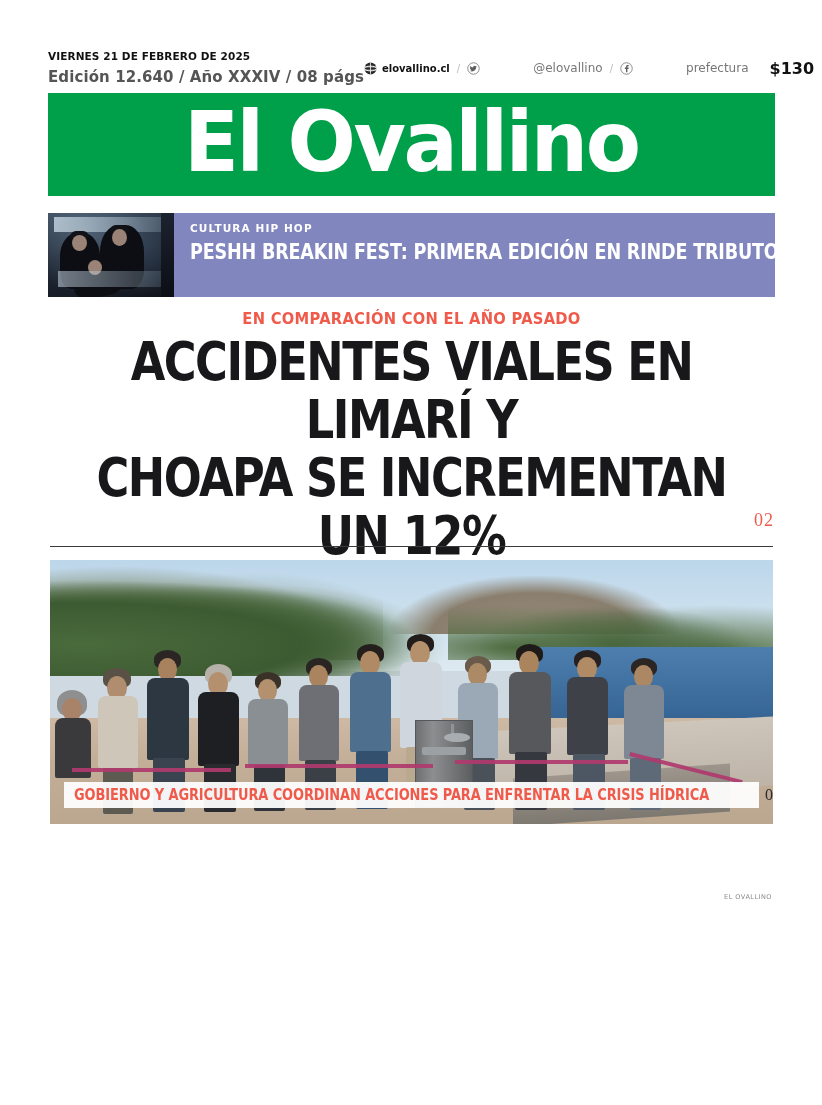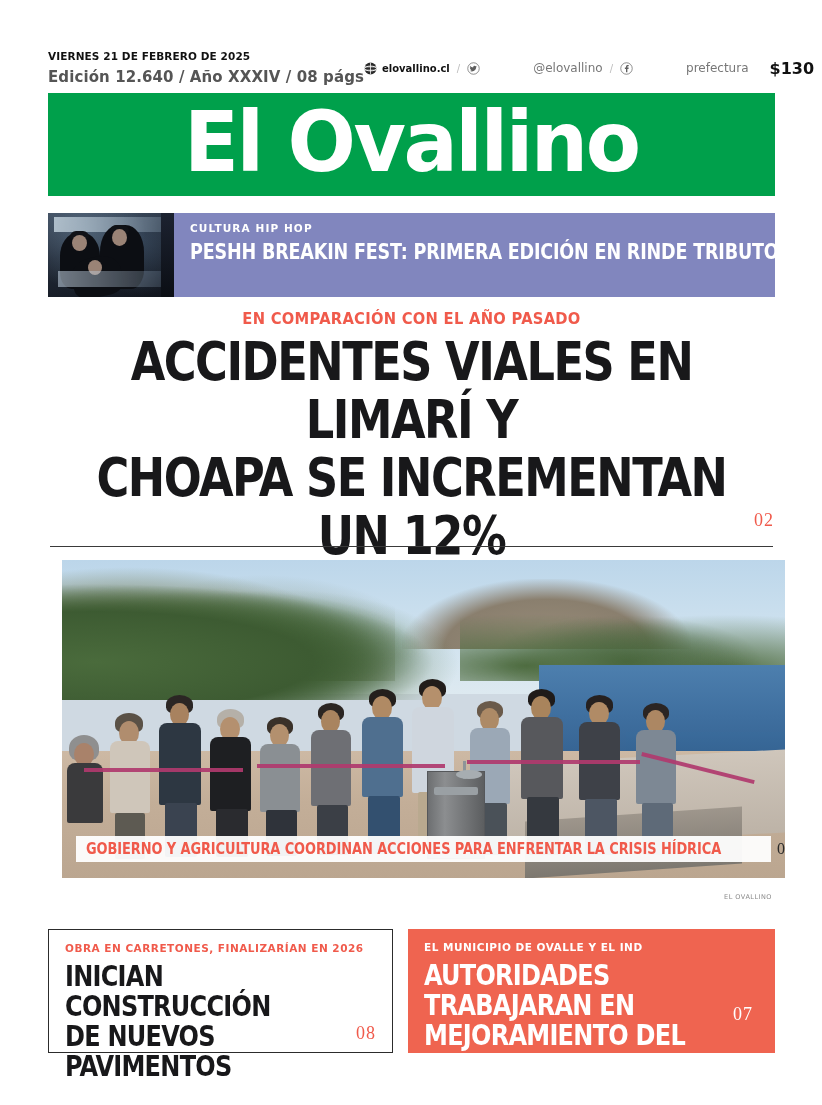--- a/index.html
+++ b/index.html
@@ -279,24 +279,23 @@
     height: 1px;
     background: #3a3a3a;
   }
 
   
   .photo {
     position: absolute;
     left: 50px;
     top: 560px;
     width: 723px;
-    height: 318px;
+    height: 264px;
     overflow: hidden;
     background: #cfd9e2;
-    margin-left: 12px;
   }
   .sky {
     position: absolute;
     left: 0; top: 0; right: 0; height: 42%;
     background: linear-gradient(180deg, #bcd6ea 0%, #cfe2ef 55%, #dde9f0 100%);
   }
   .hillsL {
     position: absolute;
     left: 0; top: 2%;
     width: 46%; height: 36%;
@@ -680,31 +679,15 @@
     <div class="ribbon" style="left:56%; top:200px; width:24%;"></div>
     <div class="ribbon" style="left:80%; top:206px; width:16%; transform:rotate(14deg);"></div>
 
     <div class="caption">
       <span class="caption-text">GOBIERNO Y AGRICULTURA COORDINAN ACCIONES PARA ENFRENTAR LA CRISIS HÍDRICA</span>
       <span class="caption-page">02</span>
     </div>
   </div>
   <div class="photo-credit">EL OVALLINO</div>
 
-  <div class="box box-left">
-    <div class="box-kicker">OBRA EN CARRETONES, FINALIZARÍAN EN 2026</div>
-    <div class="box-head">
-      <div>INICIAN CONSTRUCCIÓN</div>
-      <div>DE NUEVOS PAVIMENTOS</div>
-    </div>
-    <div class="box-page">08</div>
-  </div>
-
-  <div class="box box-right">
-    <div class="box-kicker">EL MUNICIPIO DE OVALLE Y EL IND</div>
-    <div class="box-head">
-      <div>AUTORIDADES TRABAJARAN EN</div>
-      <div>MEJORAMIENTO DEL CENDYR</div>
-    </div>
-    <div class="box-page">07</div>
-  </div>
+
 
 </div>
 
 </body></html>

